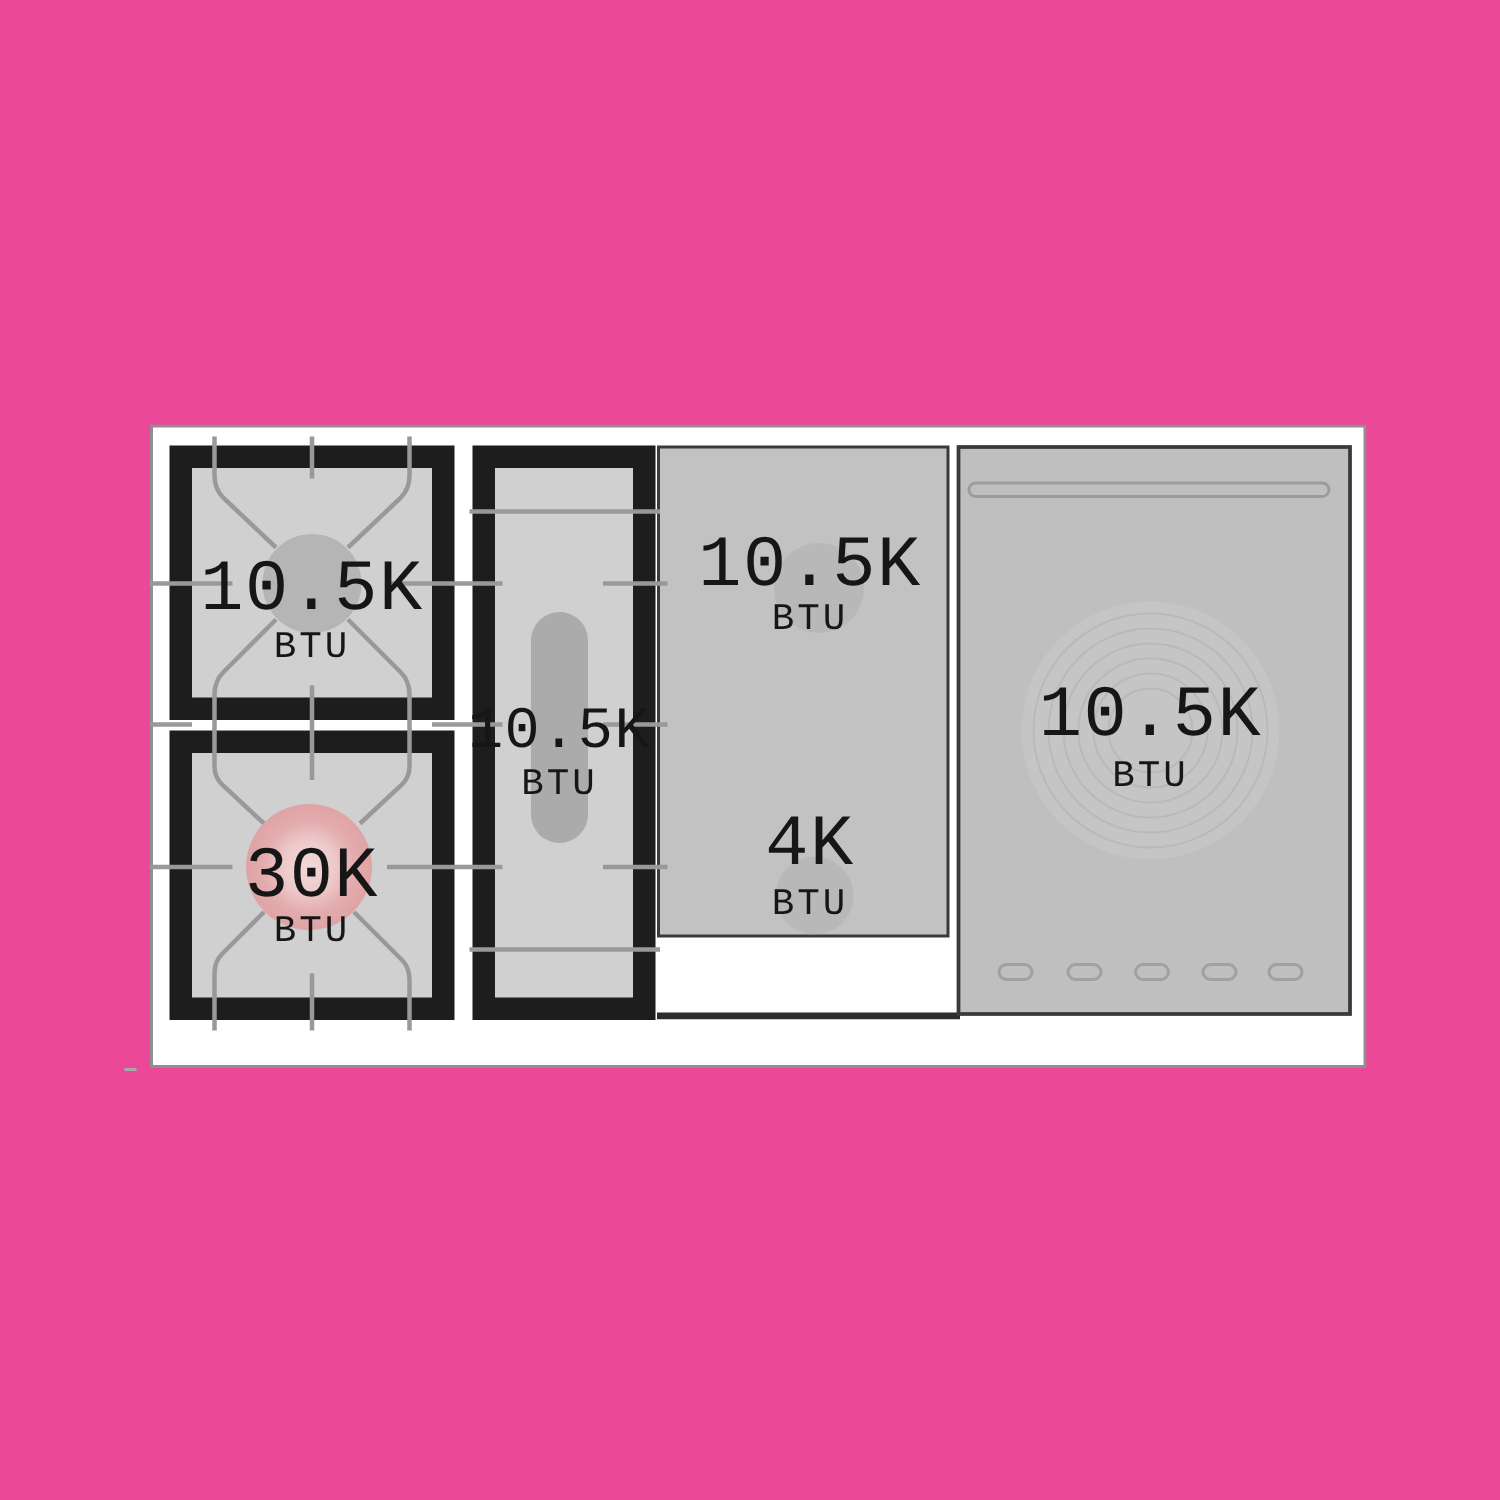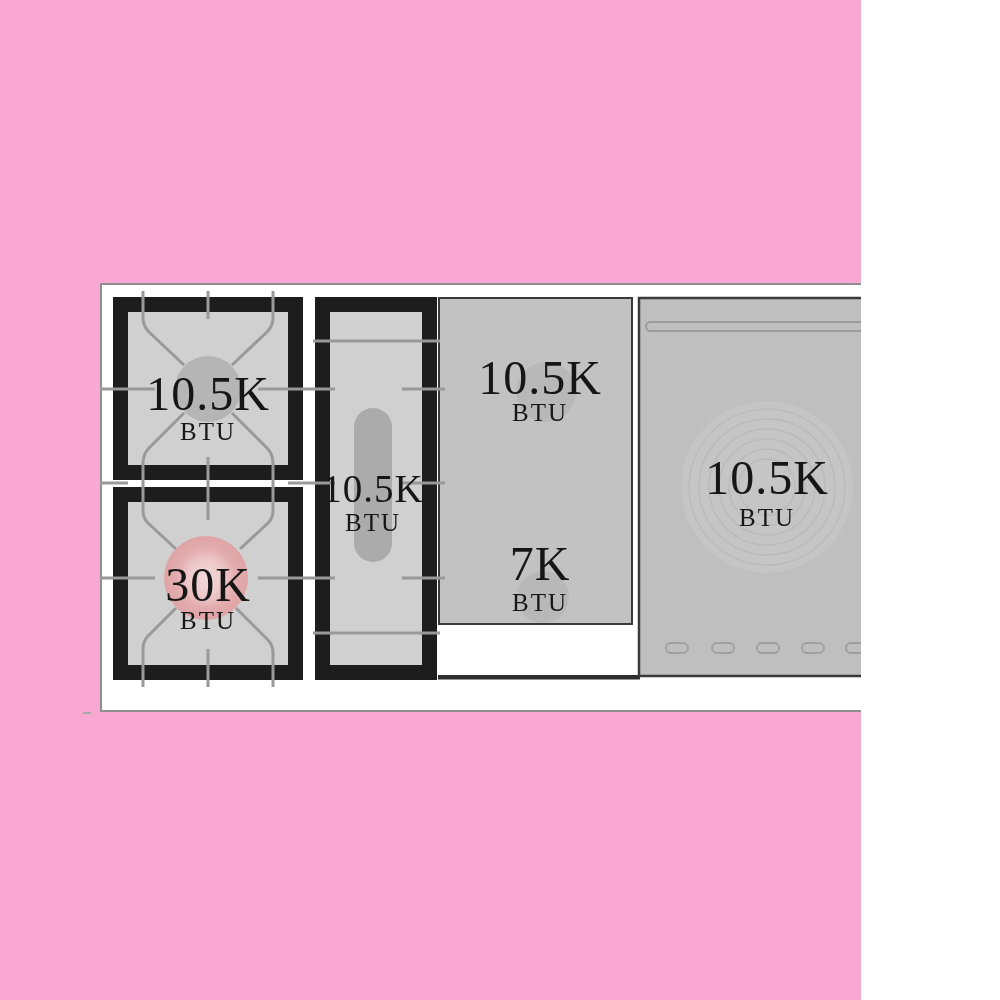--- a/index.html
+++ b/index.html
@@ -1,17 +1,17 @@
 <!DOCTYPE html>
 <html><head>
 <meta charset="utf-8">
 <style>
   html,body{margin:0;padding:0;background:#ffffff;}
-  #stage{position:relative;width:861px;height:1000px;background:#f9a8d4;overflow:hidden;
-         font-family:Liberation Serif, serif;}
+  #stage{position:relative;width:1000px;height:1000px;background:#ec4899;overflow:hidden;
+         font-family:Liberation Mono, monospace;}
   #cooktop-svg{position:absolute;left:100px;top:283px;width:811px;height:429px;}
   .lbl{position:absolute;width:160px;text-align:center;color:#161616;white-space:nowrap;}
   .num{font-size:48px;line-height:48px;letter-spacing:1px;font-weight:400;}
   .num-sm{font-size:39px;line-height:39px;letter-spacing:1px;font-weight:400;}
   .unit{font-size:25px;line-height:25px;letter-spacing:2px;font-weight:400;}
   #stray-dash{position:absolute;left:83px;top:712px;width:8px;height:2px;background:#a8a8a8;}
 </style>
 </head>
 <body>
 
@@ -100,20 +100,20 @@
 
   <div class="lbl num" style="left:128px;top:561px;">30K</div>
   <div class="lbl unit" style="left:128px;top:608px;">BTU</div>
 
   <div class="lbl num-sm" style="left:293px;top:469px;">10.5K</div>
   <div class="lbl unit" style="left:293px;top:510px;">BTU</div>
 
   <div class="lbl num" style="left:460px;top:354px;">10.5K</div>
   <div class="lbl unit" style="left:460px;top:400px;">BTU</div>
 
-  <div class="lbl num" style="left:460px;top:540px;">7K</div>
+  <div class="lbl num" style="left:460px;top:540px;">4K</div>
   <div class="lbl unit" style="left:460px;top:590px;">BTU</div>
 
   <div class="lbl num" style="left:687px;top:454px;">10.5K</div>
   <div class="lbl unit" style="left:687px;top:505px;">BTU</div>
 
   <div id="stray-dash"></div>
 </div>
 
 </body></html>

